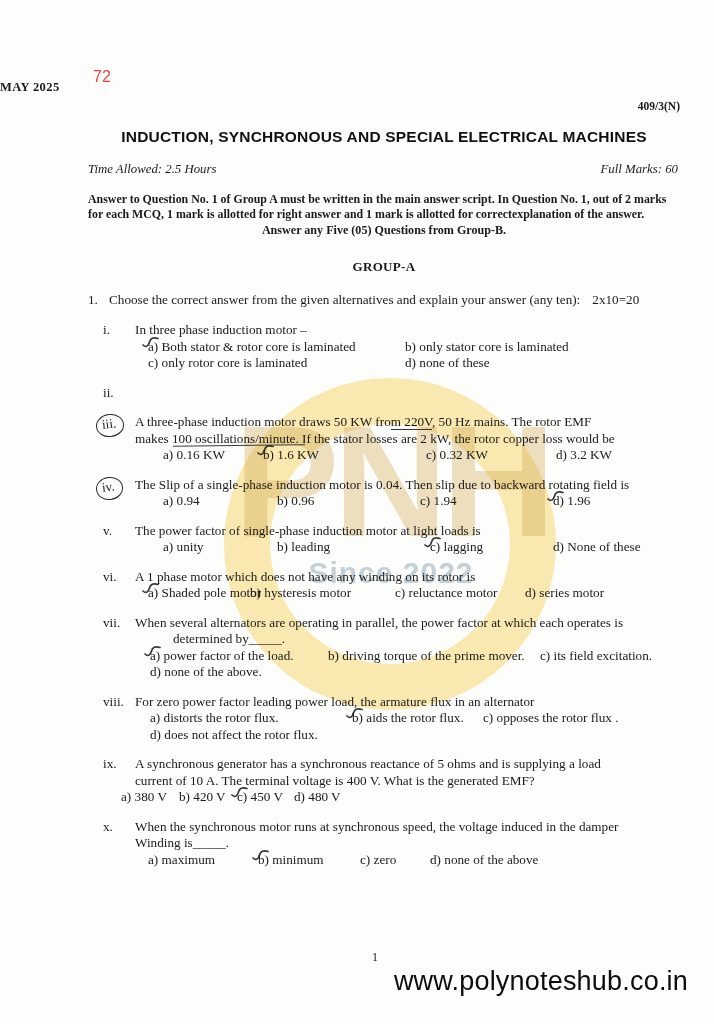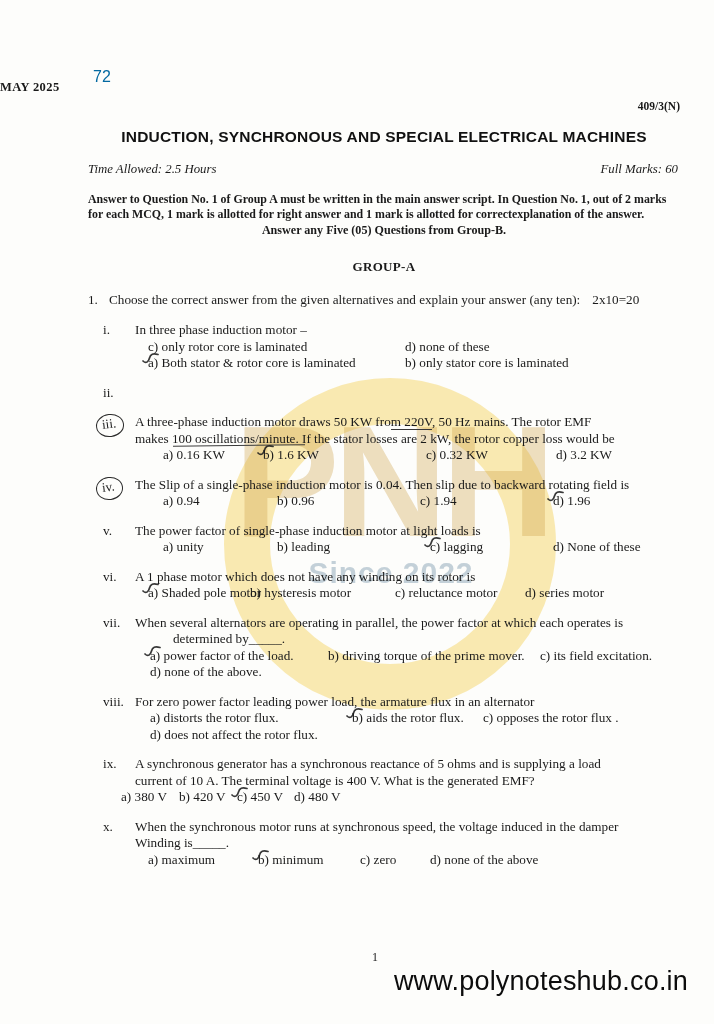--- a/index.html
+++ b/index.html
@@ -27,21 +27,21 @@
     letter-spacing:-6px;color:rgba(206,160,72,0.34);
   }
   .wm-tagline{
     position:absolute;left:234px;top:556px;width:314px;text-align:center;
     font-family:"Liberation Sans", sans-serif;
     font-size:30px;font-weight:700;letter-spacing:1px;
     color:rgba(148,172,188,0.55);
   }
   
   .content{position:absolute;inset:0;z-index:1;padding:128px 34px 16px 88px;box-sizing:border-box;}
-  .hdr-pageno{position:absolute;left:93px;top:68px;font-family:"Liberation Sans",sans-serif;font-size:16px;color:#0369a1;}
+  .hdr-pageno{position:absolute;left:93px;top:68px;font-family:"Liberation Sans",sans-serif;font-size:16px;color:#ef4444;}
   .hdr-session{position:absolute;left:0;top:80px;width:714px;text-align:left;font-weight:700;font-size:12.5px;letter-spacing:.4px;}
   .hdr-code{position:absolute;right:34px;top:100px;font-size:11.5px;font-weight:600;}
   .title{
     margin:0;text-align:center;
     font-family:"Liberation Sans", sans-serif;
     font-size:15.5px;font-weight:800;letter-spacing:.2px;color:#111;
   }
   .meta-row{display:flex;justify-content:space-between;margin:16px 2px 0 0;font-style:italic;font-size:12.8px;}
   .instructions{margin:15px auto 0;max-width:604px;text-align:left;font-weight:700;font-size:11.9px;line-height:1.28;}
   .instr-groupb{margin:1px auto 0;text-align:center;font-weight:700;font-size:12.1px;}
@@ -106,24 +106,24 @@
 
     <div class="q1-intro">
       <span class="q1num">1.</span><span>Choose the correct answer from the given alternatives and explain your answer (any ten):</span><span class="q1marks">2x10=20</span>
     </div>
 
     <div class="questions" id="questions">
         <div class="q">
           <div class="qnum"><span>i.</span></div>
           <div class="qbody">
             <div class="qline">In three phase induction motor –</div>
+            <div class="optrow" style="margin-left: 13px;"><span class="opt" style="width: 257px;"><svg width="17" height="14" viewBox="0 0 17 14" class="tick">
+                  <path d="M1 10 C4 13 6.5 11 7.5 7 C8.5 3 11 2 16 3.5" stroke="#1c1c1c" stroke-width="1.7" fill="none" stroke-linecap="round" opacity="0.88"></path>
+                </svg><span>a) Both stator &amp; rotor core is laminated</span></span><span class="opt"><span>b) only stator core is laminated</span></span></div>
             <div class="optrow" style="margin-left: 13px;"><span class="opt" style="width: 257px;"><span>c) only rotor core is laminated</span></span><span class="opt"><span>d) none of these</span></span></div>
-            <div class="optrow" style="margin-left: 13px;"><span class="opt" style="width: 257px;"><svg width="17" height="14" viewBox="0 0 17 14" class="tick">
-                  <path d="M1 10 C4 13 6.5 11 7.5 7 C8.5 3 11 2 16 3.5" stroke="#1c1c1c" stroke-width="1.7" fill="none" stroke-linecap="round" opacity="0.88"></path>
-                </svg><span>a) Both stator &amp; rotor core is laminated</span></span><span class="opt"><span>b) only stator core is laminated</span></span></div>
           </div>
         </div>
         <div class="q">
           <div class="qnum"><span>ii.</span></div>
           <div class="qbody">
           </div>
         </div>
         <div class="q">
           <div class="qnum circled"><span>iii.</span></div>
           <div class="qbody">

